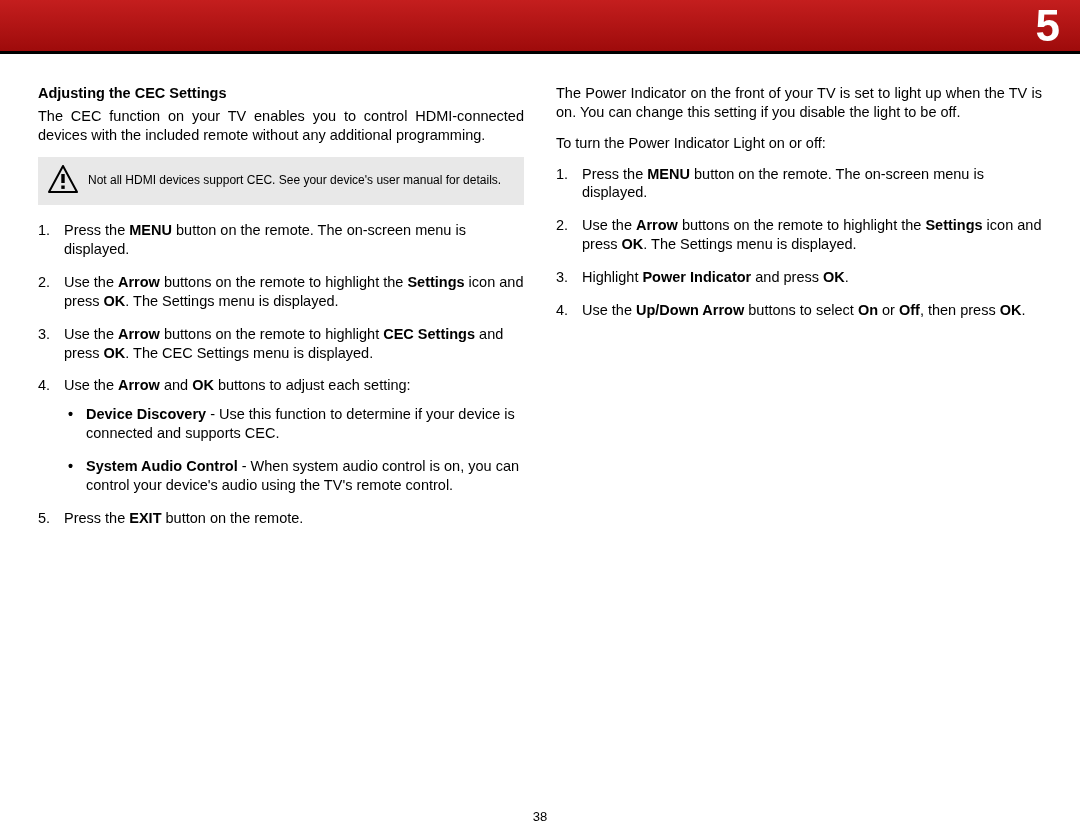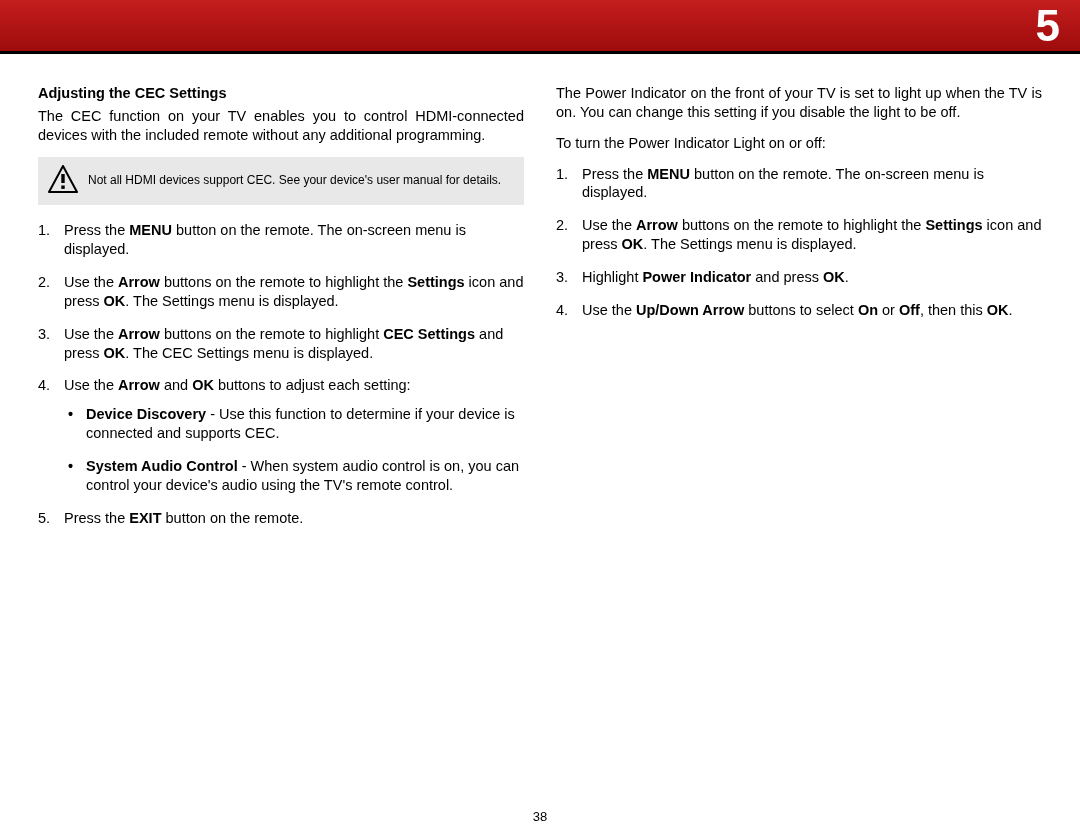--- a/index.html
+++ b/index.html
@@ -125,18 +125,18 @@
   </div>
 
   <div class="col">
     <div class="para justify">The Power Indicator on the front of your TV is set to light up when the TV is on. You can change this setting if you disable the light to be off.</div>
     <div class="para">To turn the Power Indicator Light on or off:</div>
 
     <ol>
       <li><span>Press the </span><b>MENU</b><span> button on the remote. The on-screen menu is displayed.</span></li>
       <li><span>Use the </span><b>Arrow</b><span> buttons on the remote to highlight the </span><b>Settings</b><span> icon and press </span><b>OK</b><span>. The Settings menu is displayed.</span></li>
       <li><span>Highlight </span><b>Power Indicator</b><span> and press </span><b>OK</b><span>.</span></li>
-      <li><span>Use the </span><b>Up/Down Arrow</b><span> buttons to select </span><b>On</b><span> or </span><b>Off</b><span>, then this </span><b>OK</b><span>.</span></li>
+      <li><span>Use the </span><b>Up/Down Arrow</b><span> buttons to select </span><b>On</b><span> or </span><b>Off</b><span>, then press </span><b>OK</b><span>.</span></li>
     </ol>
   </div>
 </div>
 
 <div class="page-num">38</div>
 
 </body></html>

